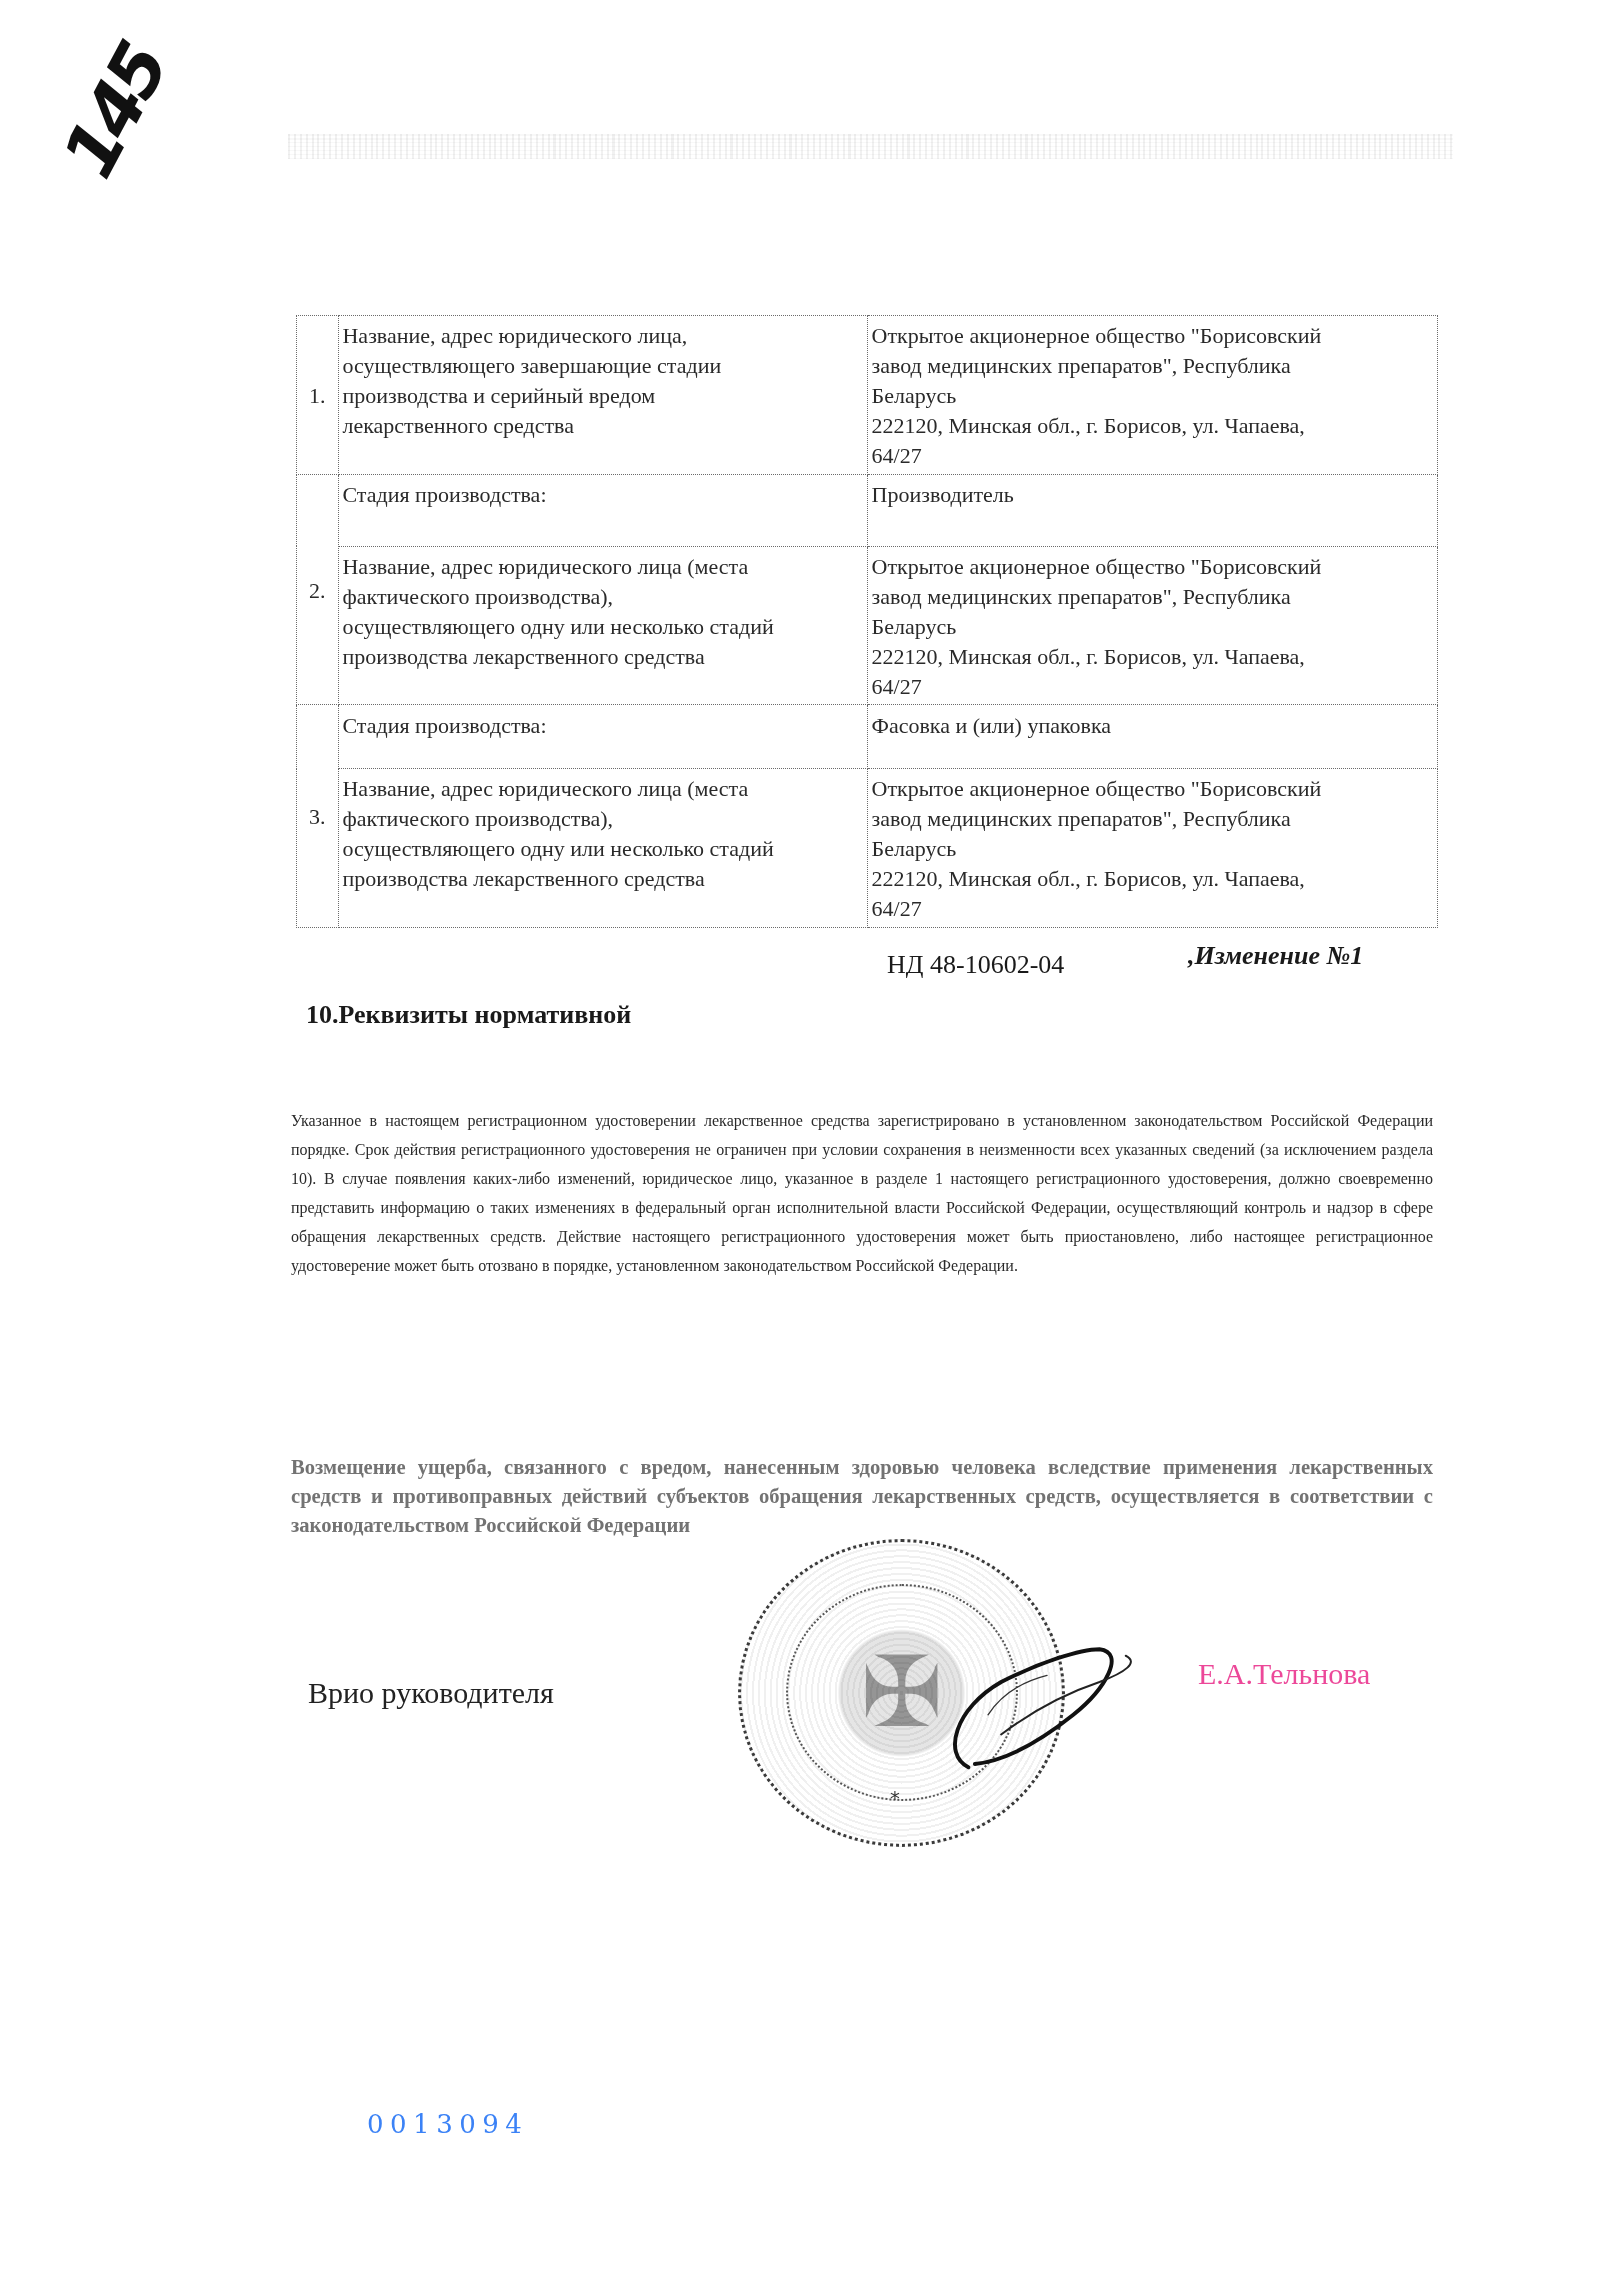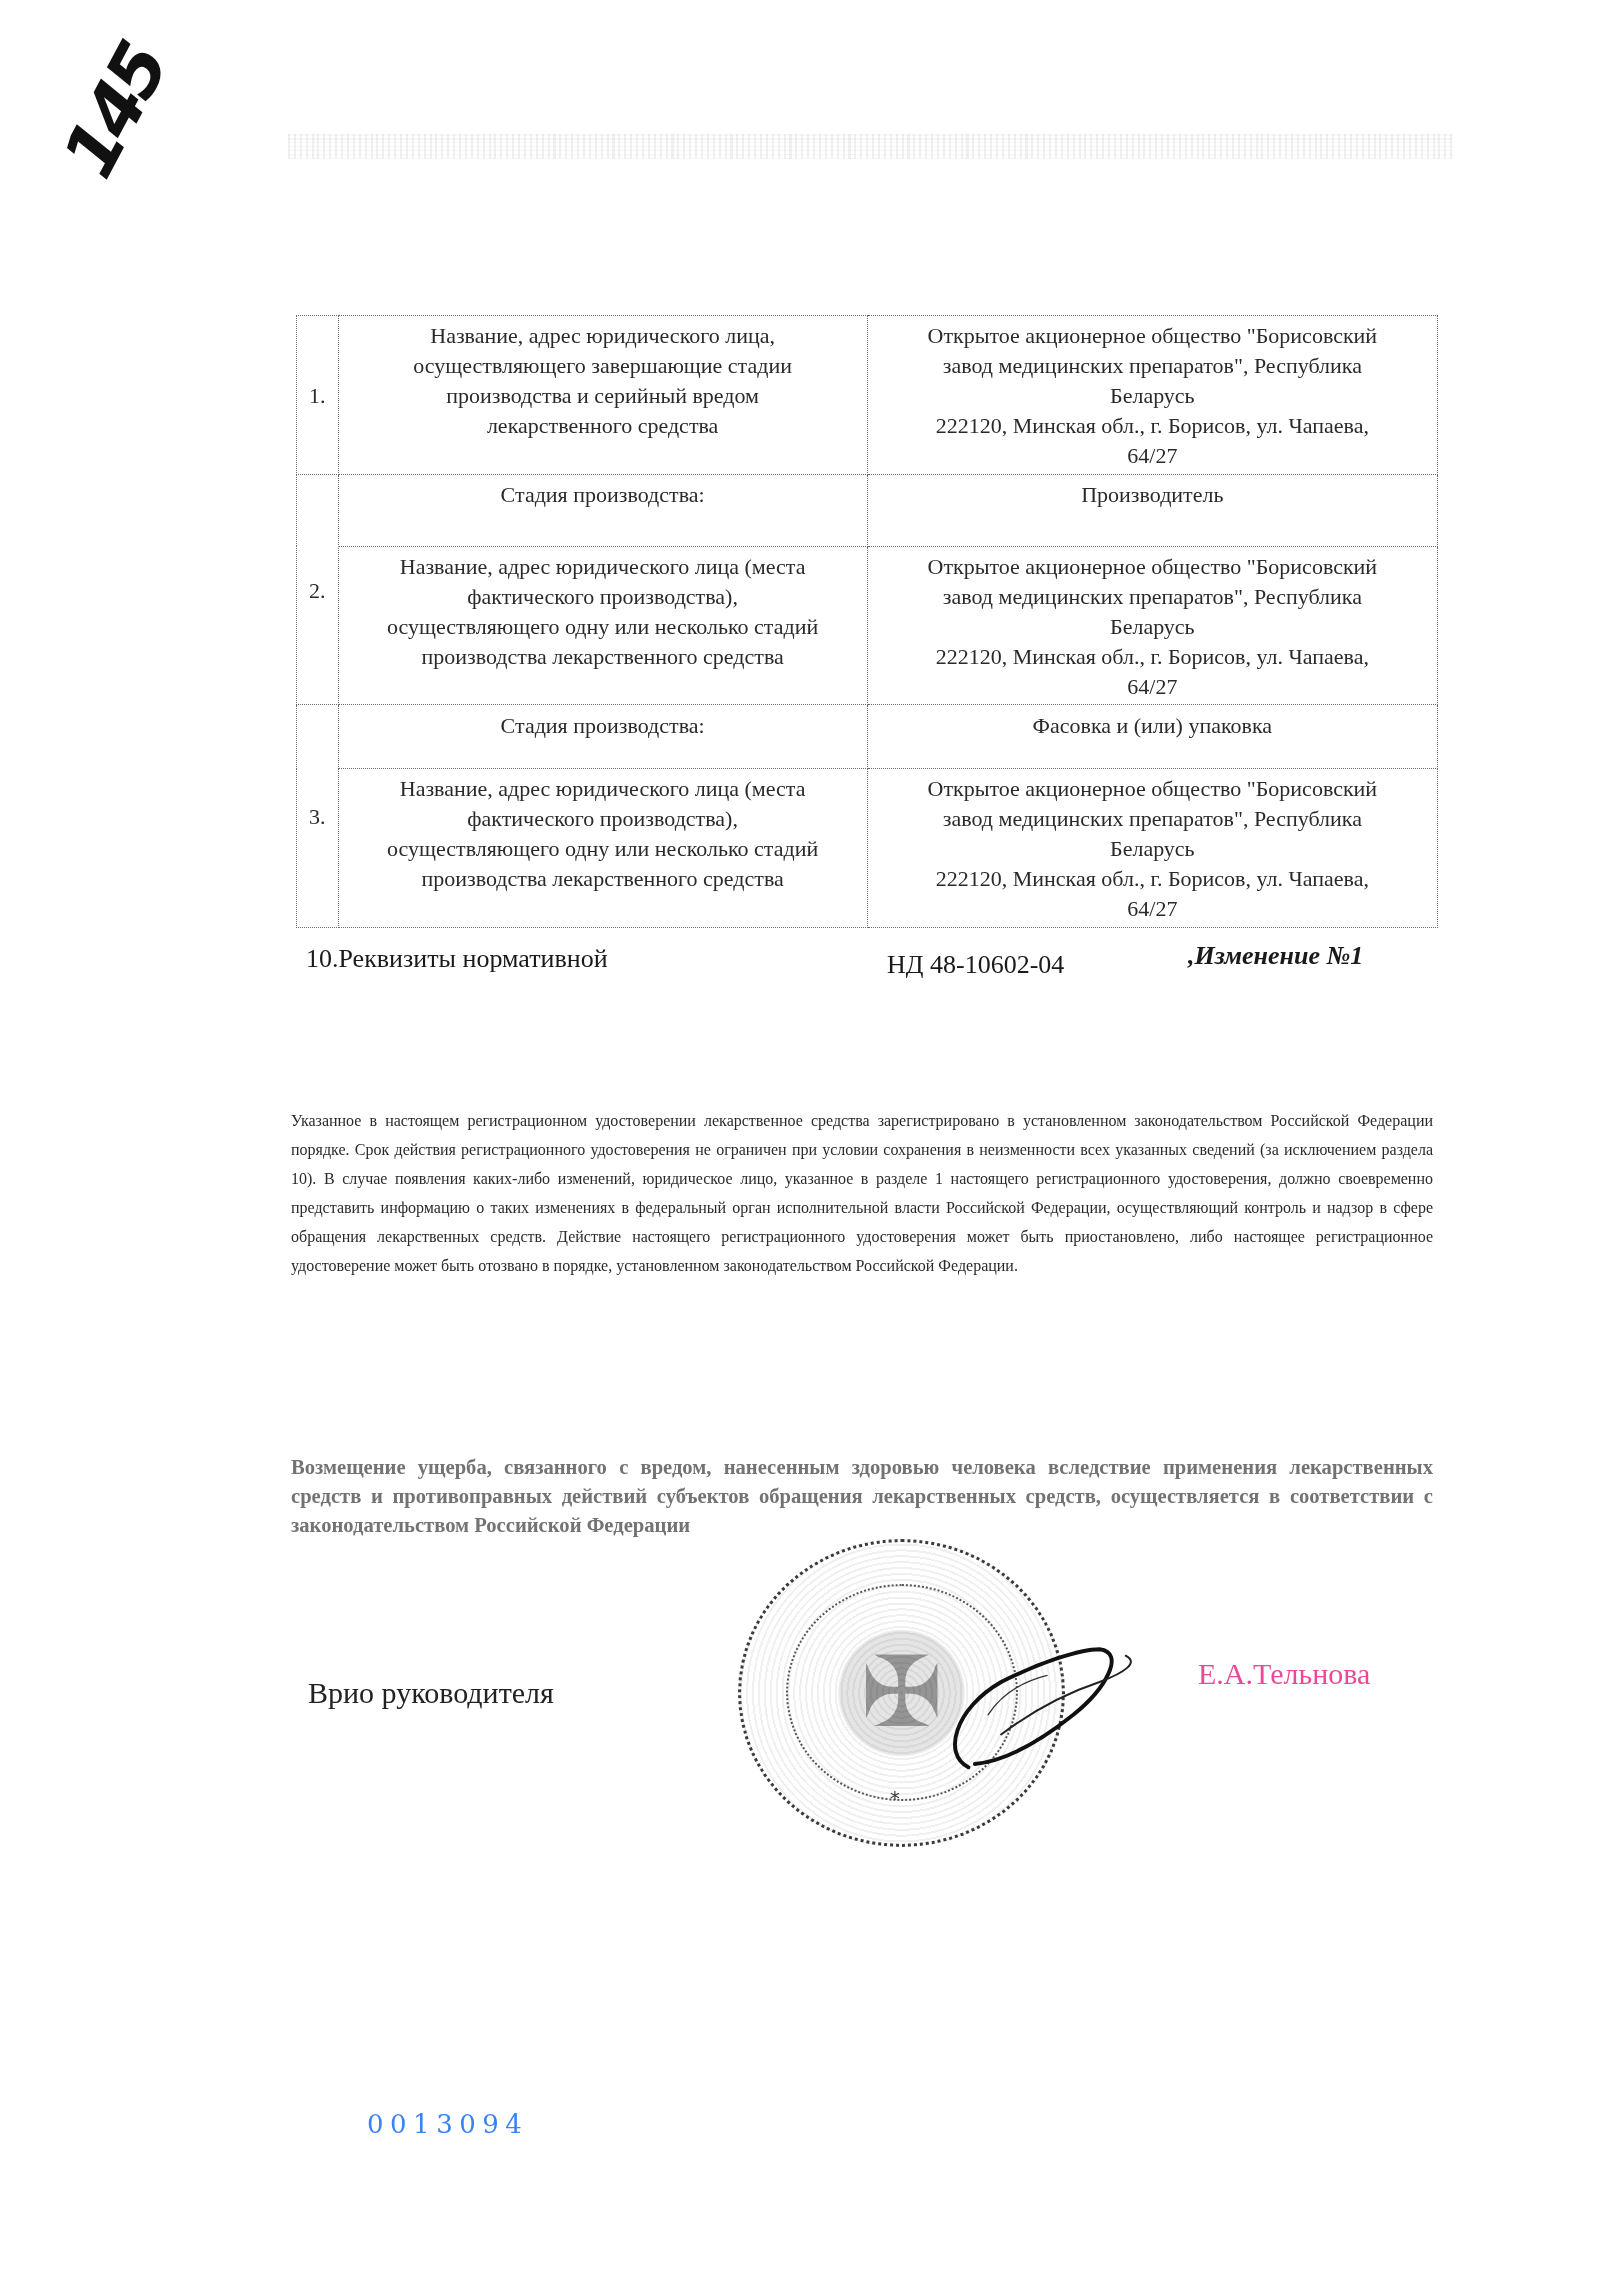--- a/index.html
+++ b/index.html
@@ -58,42 +58,41 @@
       width: 1142px;
       border-collapse: collapse;
       font-size: 22px;
       line-height: 30px;
       color: #2a2a2a;
     }
     .producer-table td {
       border: 1.3px dotted #6b6b6b;
       vertical-align: top;
       padding: 5.2px 3.9px 2.6px 3.9px;
-      text-align: center;
     }
     .producer-table td.num-cell {
       width: 33px;
       text-align: center;
       vertical-align: middle;
       font-size: 22px;
     }
     .producer-table td.label-cell {
       width: 524px;
     }
     .producer-table td.value-cell {
       width: 566px;
     }
     .cell-line { display: block; }
 
     
     .section-10 {
       position: absolute;
       left: 306px;
-      top: 940px;
-      font-weight: normal;
+      top: 996px;
+      font-weight: bold;
       font-size: 26px;
       line-height: 38px;
       width: 458px;
     }
     .nd-ref {
       position: absolute;
       left: 887px;
       top: 946px;
       font-size: 26px;
       line-height: 38px;

